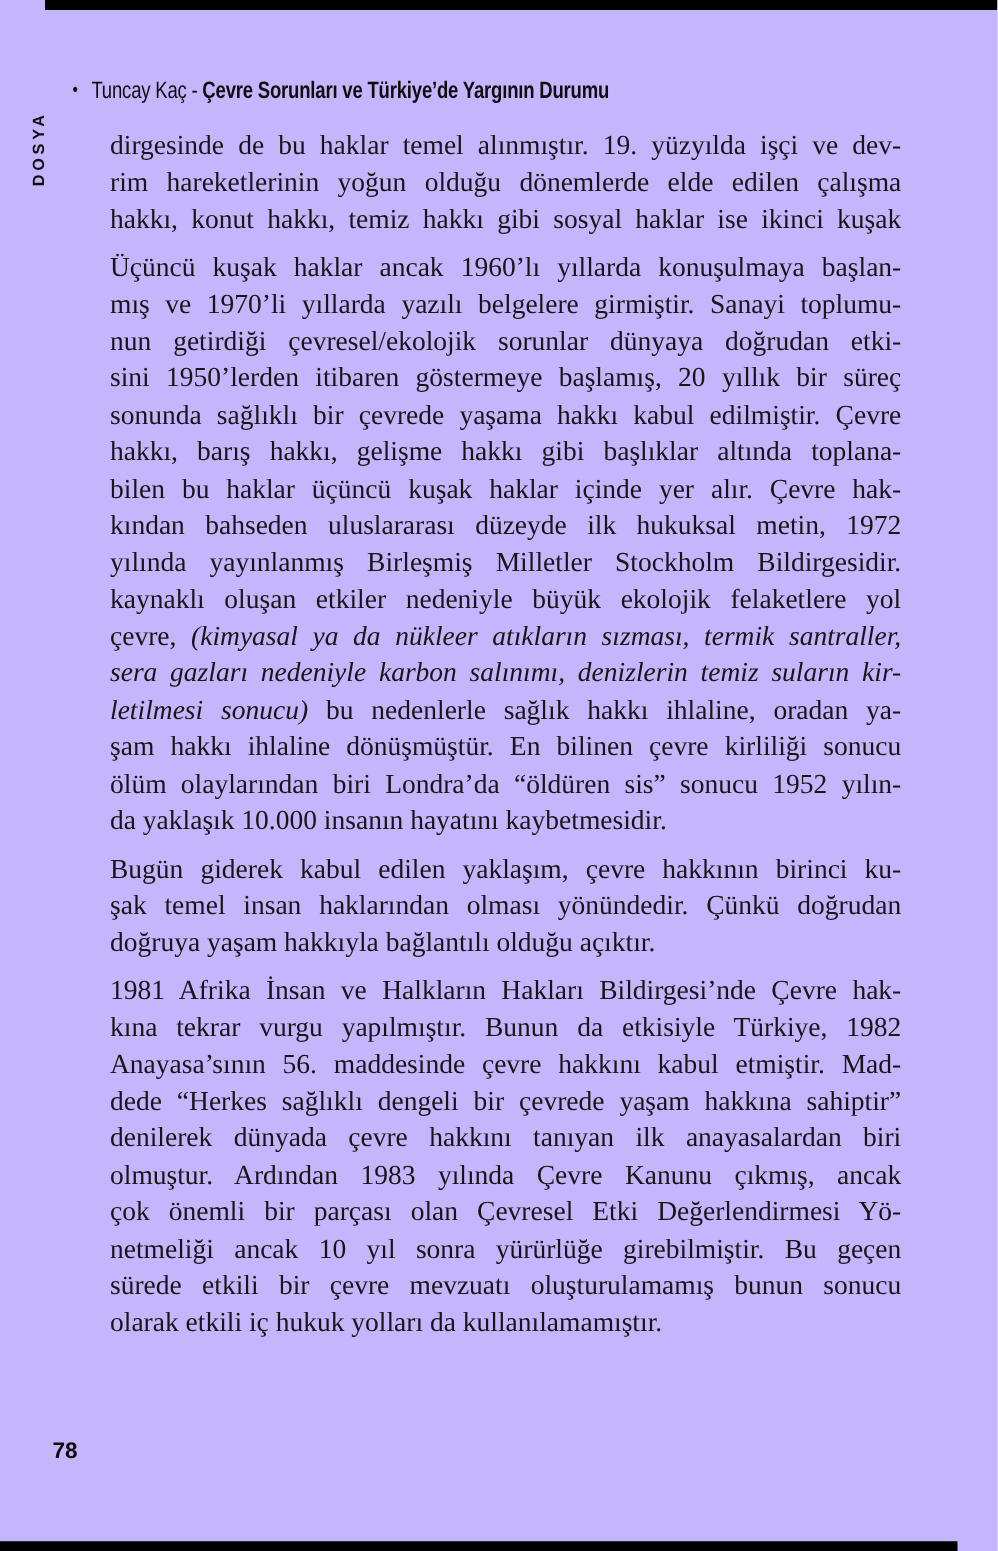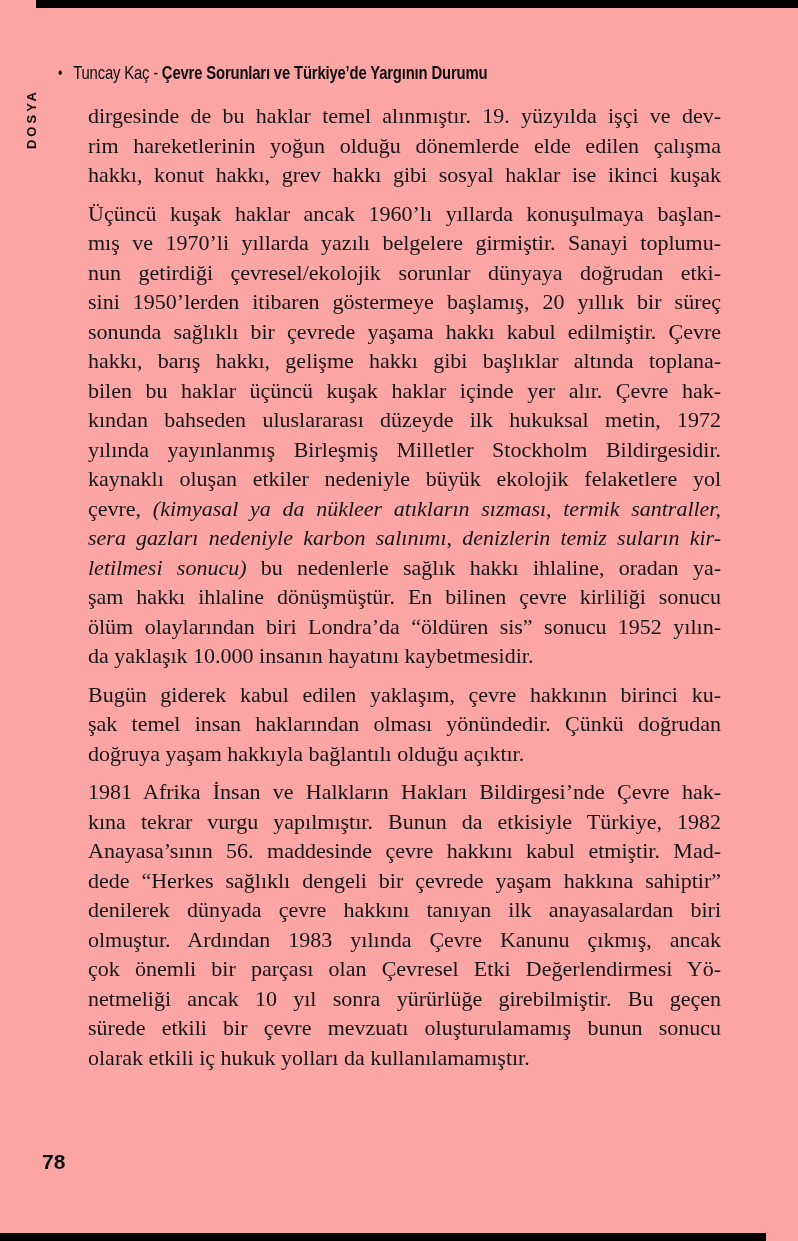--- a/index.html
+++ b/index.html
@@ -1,20 +1,20 @@
 <!DOCTYPE html>
 <html><head>
 <meta charset="utf-8">
 <style>
   html, body { margin: 0; padding: 0; background: #e8e8e8; }
   .page {
     position: relative;
     width: 798px;
     height: 1241px;
-    background: #fca5a5;
+    background: #c4b5fd;
     overflow: hidden;
     font-family: "Liberation Serif", serif;
     color: #161616;
   }
   .edge-bar { position: absolute; background: #000000; }
   .edge-bar.top { top: 0; left: 36px; right: 0; height: 8px; }
   .edge-bar.bottom { bottom: 0; left: 0; width: 766px; height: 8px; }
 
   .header {
     position: absolute;
@@ -65,21 +65,21 @@
   .line { text-align: justify; text-align-last: justify; }
   .line.line-last { text-align-last: left; }
   .italic { font-style: italic; }
 
   .page-number {
     position: absolute;
     left: 42px;
     top: 1150px;
     font-family: "Liberation Sans", sans-serif;
     font-weight: 700;
-    font-size: 21px;
+    font-size: 18px;
     color: #0d0d0d;
   }
 </style>
 </head>
 <body>
 
 <div class="page">
 
   <div class="edge-bar top"></div>
   <div class="edge-bar bottom"></div>
@@ -89,21 +89,21 @@
   </div>
 
   <div class="dosya-wrap">
     <span class="dosya">DOSYA</span>
   </div>
 
   <div class="body-text">
       <div class="paragraph">
         <div class="line"><span>dirgesinde de bu haklar temel alınmıştır. 19. yüzyılda işçi ve dev-</span></div>
         <div class="line"><span>rim hareketlerinin yoğun olduğu dönemlerde elde edilen çalışma</span></div>
-        <div class="line"><span>hakkı, konut hakkı, grev hakkı gibi sosyal haklar ise ikinci kuşak</span></div>
+        <div class="line"><span>hakkı, konut hakkı, temiz hakkı gibi sosyal haklar ise ikinci kuşak</span></div>
       </div>
       <div class="paragraph">
         <div class="line"><span>Üçüncü kuşak haklar ancak 1960’lı yıllarda konuşulmaya başlan-</span></div>
         <div class="line"><span>mış ve 1970’li yıllarda yazılı belgelere girmiştir. Sanayi toplumu-</span></div>
         <div class="line"><span>nun getirdiği çevresel/ekolojik sorunlar dünyaya doğrudan etki-</span></div>
         <div class="line"><span>sini 1950’lerden itibaren göstermeye başlamış, 20 yıllık bir süreç</span></div>
         <div class="line"><span>sonunda sağlıklı bir çevrede yaşama hakkı kabul edilmiştir. Çevre</span></div>
         <div class="line"><span>hakkı, barış hakkı, gelişme hakkı gibi başlıklar altında toplana-</span></div>
         <div class="line"><span>bilen bu haklar üçüncü kuşak haklar içinde yer alır. Çevre hak-</span></div>
         <div class="line"><span>kından bahseden uluslararası düzeyde ilk hukuksal metin, 1972</span></div>

